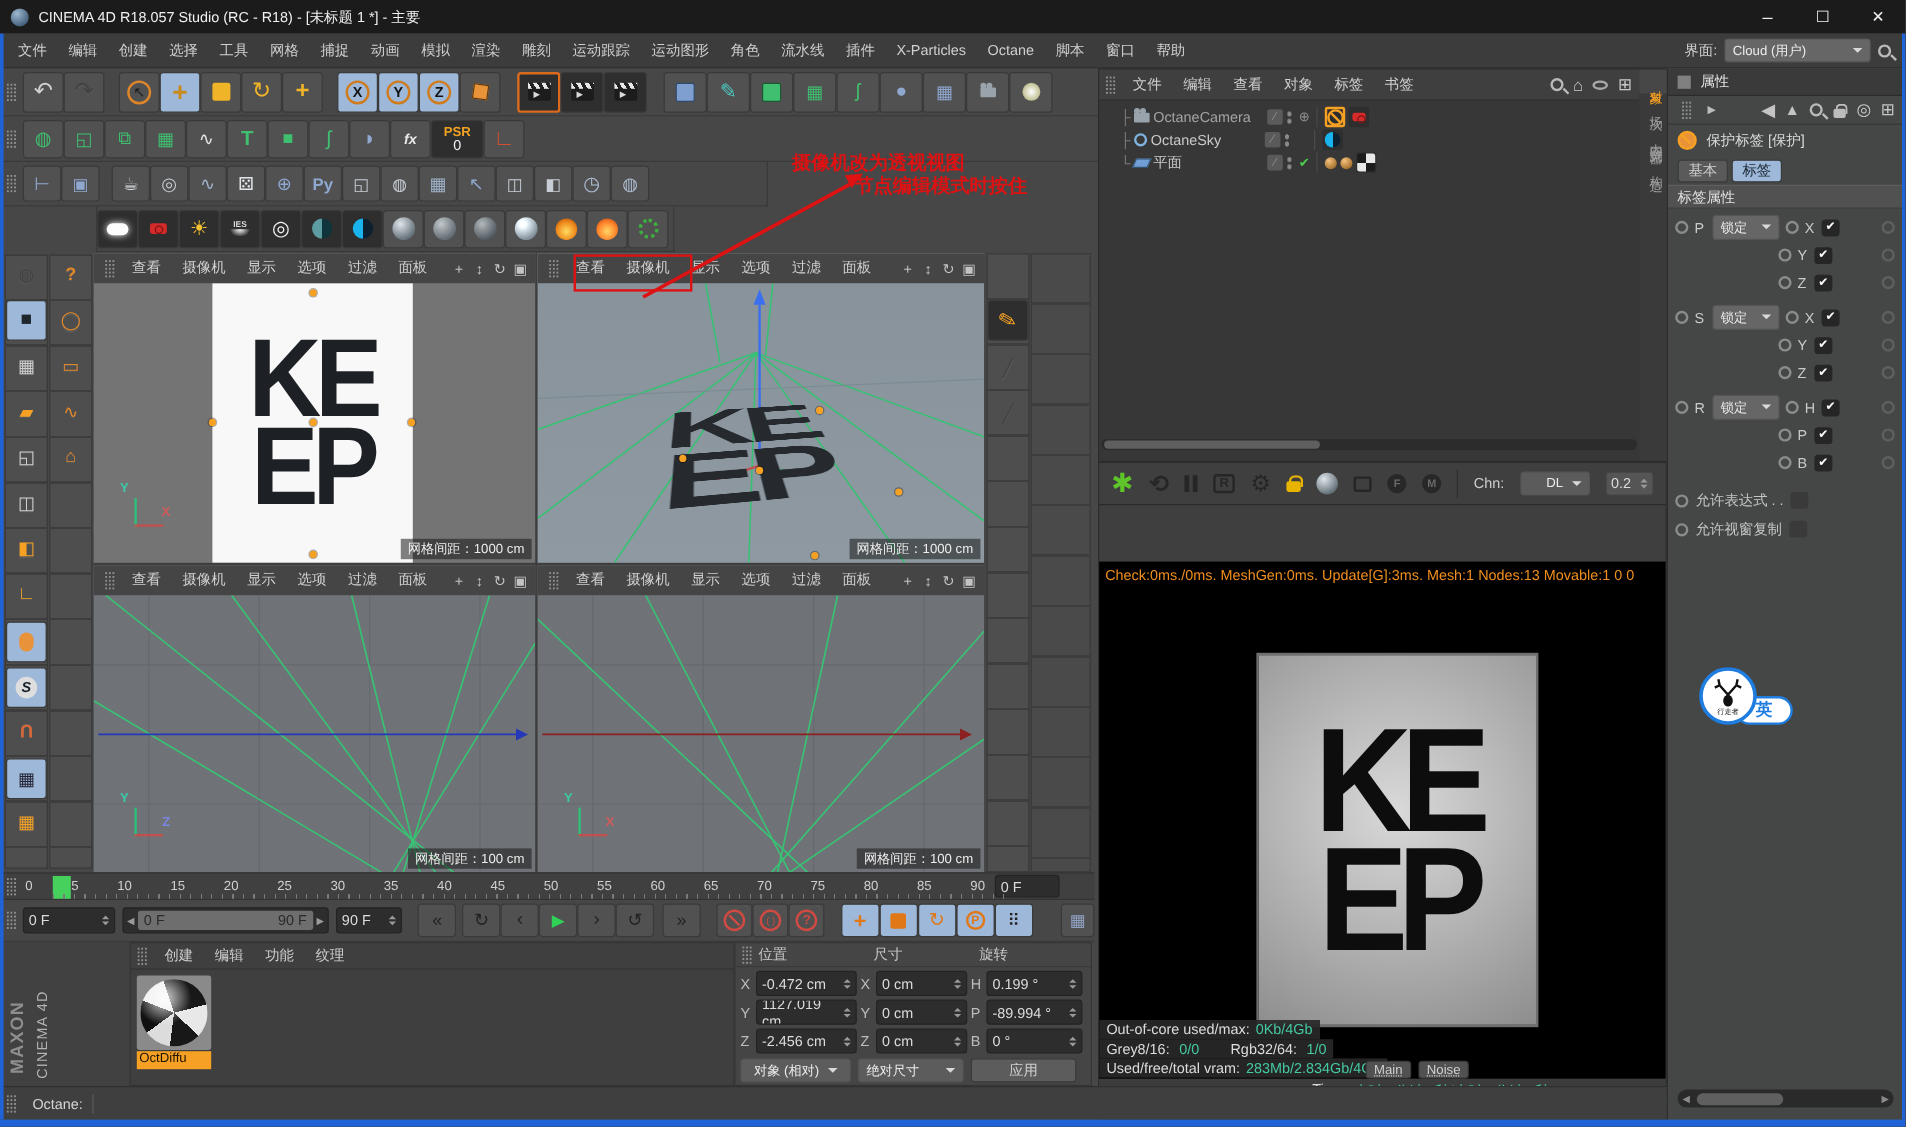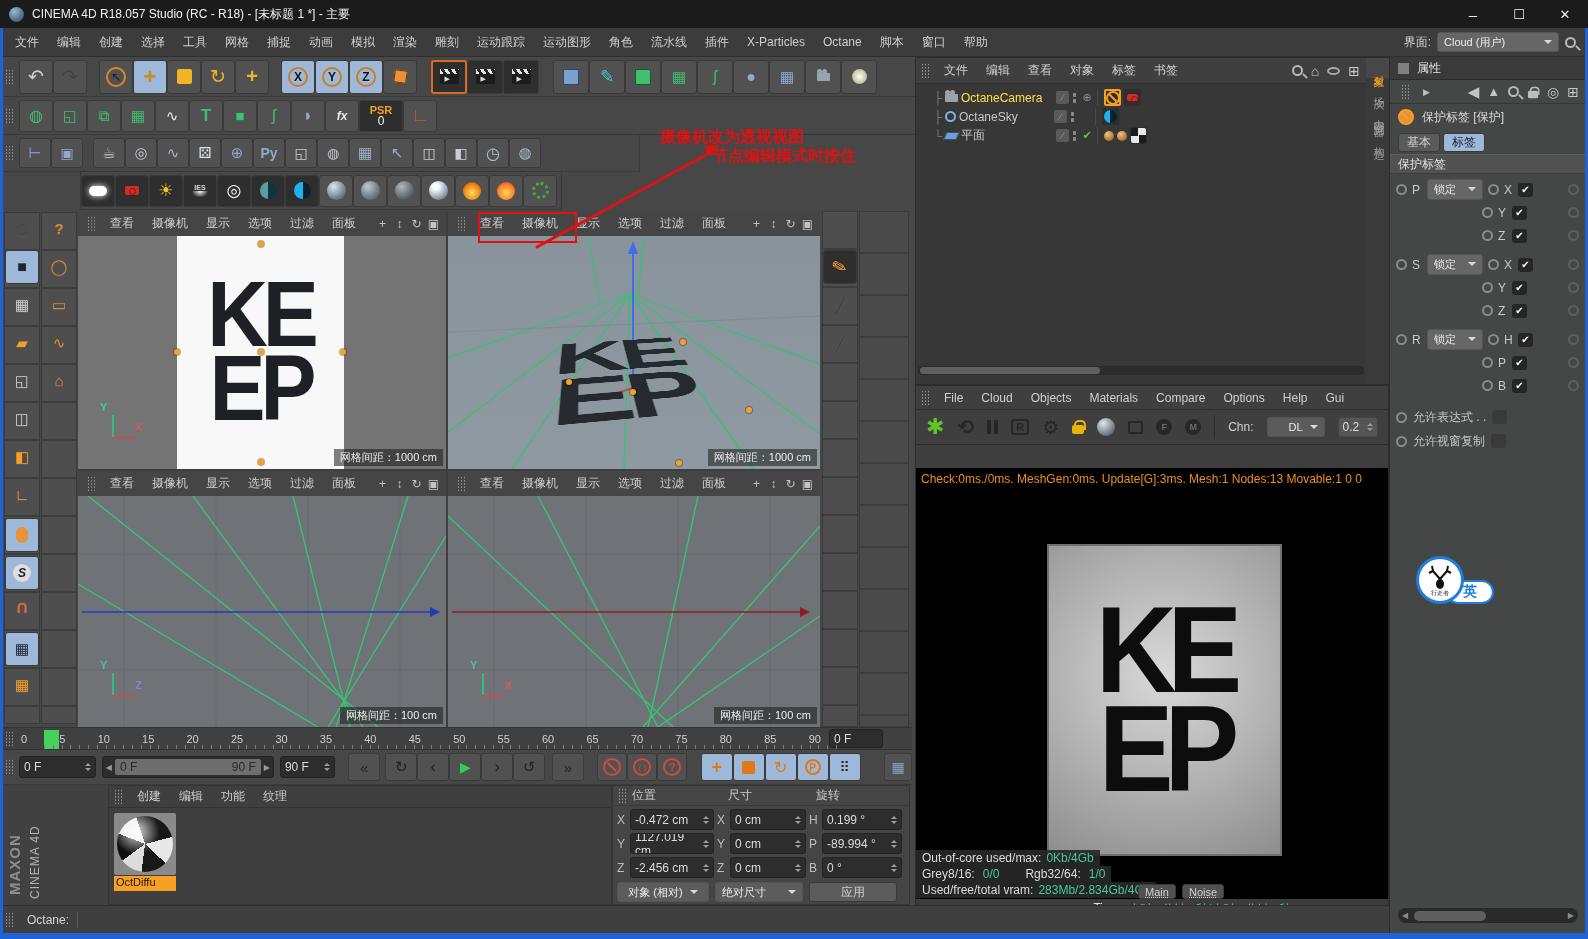--- a/index.html
+++ b/index.html
@@ -568,21 +568,21 @@
     <span style="margin-left:auto"></span>
     <span class="search" style="margin-right:8px"></span>
     <span style="font-size:14px;margin-right:8px;color:#c9c9c9">⌂</span>
     <span style="width:13px;height:8px;border:2px solid #a9a9a9;border-radius:50%;margin-right:8px"></span>
     <span style="font-size:14px;margin-right:6px;color:#c9c9c9">⊞</span>
   </div>
 
   <div class="om-row" style="margin-top:4px">
     <span class="tree">├</span>
       <span class="mvcam"></span>
-    <span style="color:#fde047;width:92px">OctaneCamera</span>
+    <span style="color:#a3a3a3;width:92px">OctaneCamera</span>
     <span class="slashbox">∕</span>
     <span class="ddots"></span>
     <span style="color:#8f8f8f;font-size:11px;width:14px;text-align:center">⊕</span>
     <span style="width:4px;border-left:1px solid #4a4a4a;height:17px"></span>
     <span class="tag" style="border:2px solid #f6a124">
         <i class="noent"></i>
       </span>
     <span class="tag">
         <i class="cam" style="width:11px;height:7px"></i>
       </span>
@@ -620,33 +620,20 @@
 
   <div class="abs" style="left:450px;top:0;width:24px;height:326px;background:#3a3a3a;display:flex;flex-direction:column;gap:2px;font-size:11px">
     <span class="vert" style="background:#474747;color:#f6a124;padding:8px 4px">对象</span>
     <span class="vert" style="color:#9a9a9a;padding:8px 4px">场次</span>
     <span class="vert" style="color:#9a9a9a;padding:8px 4px">内容浏览器</span>
     <span class="vert" style="color:#9a9a9a;padding:8px 4px">构造</span>
   </div>
 </div>
 
 <div class="abs" style="left:915px;top:385px;width:474px;height:548px;background:#3f3f3f;border:1px solid #2c2c2c">
-  <div class="row" style="height:24px;background:#3f3f3f;border-bottom:1px solid #2e2e2e">
-    <span class="grip"></span>
-    <div class="row">
-        <span class="mi">File</span>
-        <span class="mi">Cloud</span>
-        <span class="mi">Objects</span>
-        <span class="mi">Materials</span>
-        <span class="mi">Compare</span>
-        <span class="mi">Options</span>
-        <span class="mi">Help</span>
-        <span class="mi">Gui</span>
-      </div>
-  </div>
   <div class="row" style="height:35px;background:#3f3f3f;border-bottom:1px solid #2a2a2a;gap:13px;padding-left:10px">
     <span style="color:#5fc32a;font-size:22px;font-weight:bold">✱</span>
     <span style="color:#262626;font-size:20px;font-weight:bold">⟲</span>
     <span style="display:flex;gap:3px">
         <i style="width:4px;height:14px;background:#262626"></i>
         <i style="width:4px;height:14px;background:#262626"></i>
       </span>
     <span style="border:2px solid #262626;border-radius:3px;color:#262626;font-weight:bold;font-size:11px;padding:0 3px">R</span>
     <span style="color:#262626;font-size:19px">⚙</span>
     <span class="lock"></span>
@@ -746,21 +733,21 @@
   </div>
   <div class="row" style="height:24px;gap:3px;padding:0 8px">
     <span class="t" style="height:19px;padding:0 8px;background:#5a5a5a">
         <span>基本</span>
       </span>
     <span class="t hl" style="height:19px;padding:0 8px">
         <span>标签</span>
       </span>
   </div>
   <div style="height:20px;background:#515151;border-top:1px solid #5e5e5e;border-bottom:1px solid #3d3d3d;display:flex;align-items:center;padding:0 8px;color:#e0e0e0">
-    <span>保护标签</span>
+    <span>标签属性</span>
   </div>
 
   <div style="padding:6px 6px 0 6px;display:flex;flex-direction:column;gap:4px">
     <div class="row" style="gap:5px;height:19px">
       <span class="rad"></span>
         <span style="width:10px">P</span>
       <span class="ddl" style="width:56px;justify-content:space-between">
           <span>锁定</span>
           <b></b>
         </span>

